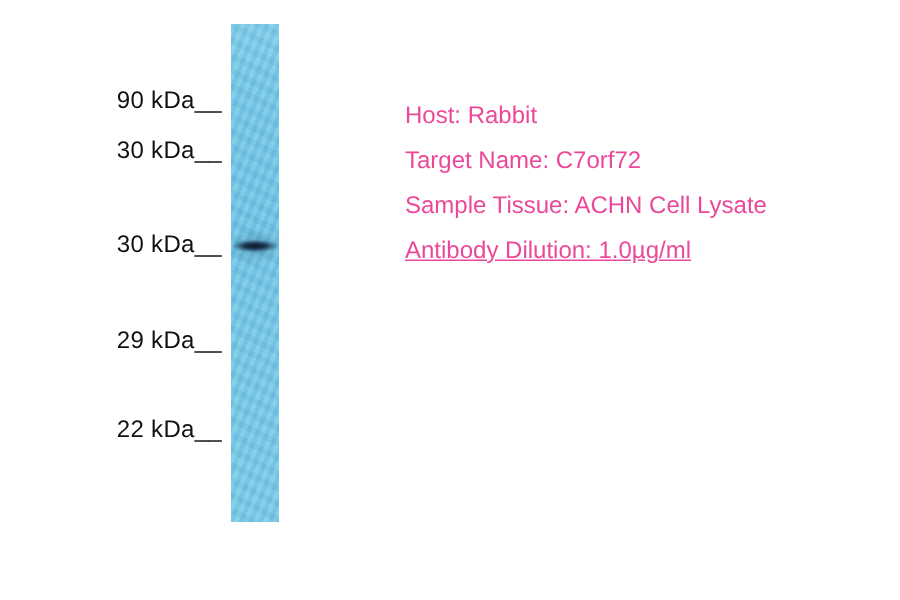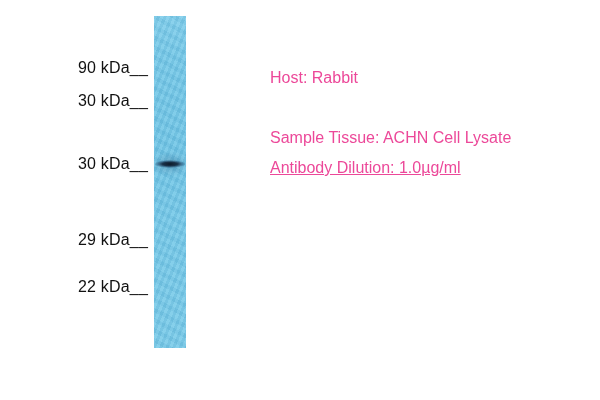--- a/index.html
+++ b/index.html
@@ -24,21 +24,21 @@
     right: 452px; 
     transform: translateY(-50%);
     font-size: 16px;
     color: #111111;
     white-space: nowrap;
     letter-spacing: 0.2px;
   }
   .marker-90 { top: 68px; }
   .marker-65 { top: 101px; }
   .marker-40 { top: 164px; }
-  .marker-29 { top: 240px; margin-left: 48px; }
+  .marker-29 { top: 228px; margin-left: 48px; }
   .marker-22 { top: 287px; }
 
   
   .lane {
     position: absolute;
     left: 154px;
     top: 16px;
     width: 32px;
     height: 332px;
     background:
@@ -115,16 +115,17 @@
   <div class="marker marker-29">29 kDa__</div>
   <div class="marker marker-22">22 kDa__</div>
 
   <div class="lane">
     <div class="lane-texture"></div>
     <div class="band-halo"></div>
     <div class="band"></div>
   </div>
 
   <div class="info-line info-host">Host: Rabbit</div>
+  <div class="info-line info-target">Target Name: C7orf72</div>
   <div class="info-line info-tissue">Sample Tissue: ACHN Cell Lysate</div>
   <div class="info-line info-dilution">Antibody Dilution: 1.0µg/ml</div>
 
 </div>
 
 </body></html>

